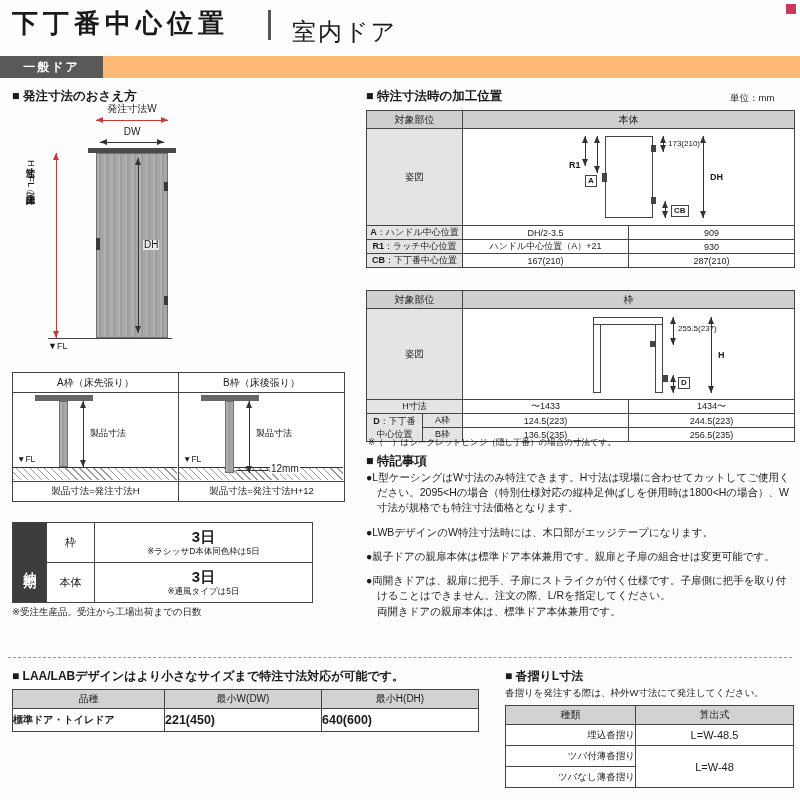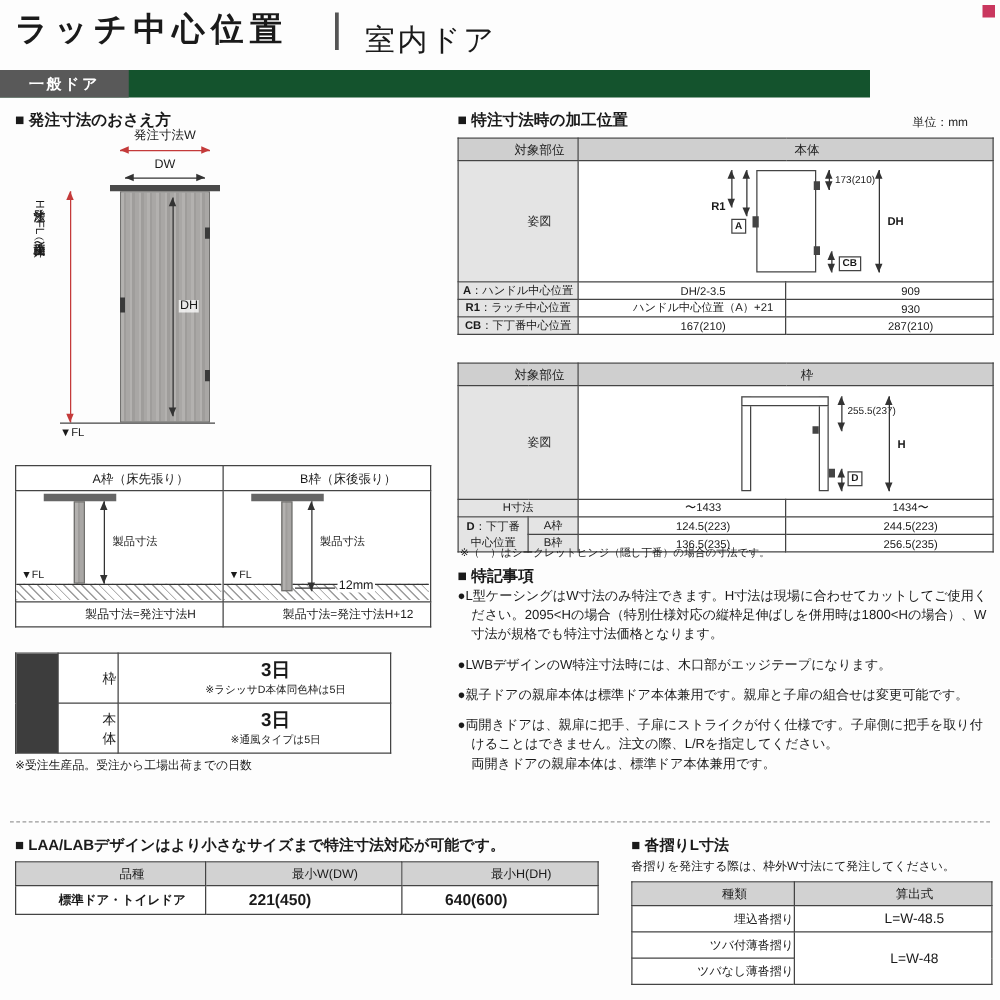--- a/index.html
+++ b/index.html
@@ -6,41 +6,41 @@
   html,body{width:800px;height:800px;background:#fff;}
   .page{position:relative;width:800px;height:800px;background:#fdfdfd;overflow:hidden;
         font-family:"Liberation Sans","DejaVu Sans",sans-serif;color:#1a1a1a;}
   .abs{position:absolute;}
   .lab{position:absolute;font-size:9.5px;line-height:1;white-space:nowrap;}
   .vlab{position:absolute;writing-mode:vertical-rl;text-orientation:mixed;font-size:9.5px;line-height:1;}
   .page-title{left:12px;top:6px;font-size:26px;font-weight:bold;letter-spacing:5px;}
   .title-divider{left:268px;top:10px;width:3px;height:30px;background:#555;}
   .page-subtitle{left:292px;top:16px;font-size:24px;letter-spacing:2px;}
   .corner-marker{left:786px;top:4px;width:10px;height:10px;background:#c9375e;}
-  .cat-strip{left:0;top:56px;width:696px;height:22px;background:#14532d;}
+  .cat-strip{left:0;top:56px;width:800px;height:22px;background:#fdba74;}
   .cat-label{position:absolute;left:0;top:0;width:103px;height:22px;background:#595959;color:#fff;
              font-size:12px;font-weight:bold;text-align:center;line-height:22px;letter-spacing:2px;}
   .sec-title{font-size:12.5px;font-weight:bold;}
   
   .dimh{position:absolute;height:0;border-top:1px solid #333;}
   .dimh::before{content:"";position:absolute;left:0;top:-4px;border-top:3.5px solid transparent;border-bottom:3.5px solid transparent;border-right:7px solid #333;}
   .dimh::after{content:"";position:absolute;right:0;top:-4px;border-top:3.5px solid transparent;border-bottom:3.5px solid transparent;border-left:7px solid #333;}
   .dimv{position:absolute;width:0;border-left:1px solid #333;}
   .dimv::before{content:"";position:absolute;top:0;left:-4px;border-left:3.5px solid transparent;border-right:3.5px solid transparent;border-bottom:7px solid #333;}
   .dimv::after{content:"";position:absolute;bottom:0;left:-4px;border-left:3.5px solid transparent;border-right:3.5px solid transparent;border-top:7px solid #333;}
   .dimh.red{border-top-color:#c43a3a;}
   .dimh.red::before{border-right-color:#c43a3a;}
   .dimh.red::after{border-left-color:#c43a3a;}
   .dimv.red{border-left-color:#c43a3a;}
   .dimv.red::before{border-bottom-color:#c43a3a;}
   .dimv.red::after{border-top-color:#c43a3a;}
   .wood{background:repeating-linear-gradient(90deg,#b3b1af 0 2px,#9f9d9b 2px 4px,#a9a7a5 4px 7px);border:1px solid #71706e;}
   .hatch{background:repeating-linear-gradient(45deg,#9a9a9a 0 1px,#fff 1px 5px);border-top:1px solid #333;}
   table{border-collapse:collapse;table-layout:fixed;background:#fff;}
-  td{border:1px solid #444;overflow:hidden;vertical-align:middle;padding-left:34px;}
+  td{border:1px solid #444;overflow:hidden;vertical-align:middle;}
   
   .fcmp .fh td{height:20px;font-size:10px;text-align:center;}
   .fcmp .fdcell{padding:0;}
   .fdiag{position:relative;height:88px;}
   .fcmp .ff td{height:20px;font-size:9.5px;text-align:center;}
   .chip{background:#fff;padding:0 1px;z-index:2;}
   
   .delv td{text-align:center;}
   .delv .dark{background:#3d3d3d;}
   .vtext{display:inline-block;writing-mode:vertical-rl;text-orientation:upright;color:#fff;font-weight:bold;font-size:13px;letter-spacing:3px;}
@@ -66,21 +66,21 @@
   .sill .bd td{height:21px;font-size:9.5px;}
   .sill .bd .typ{padding-left:6px;text-align:right;}
   .sill .bd .frm{text-align:center;font-size:11px;}
   .dashes{border-top:1px dashed #999;}
 </style>
 </head>
 <body>
 
 <div class="page">
 
-  <div class="abs page-title">ラッチ中心位置</div>
+  <div class="abs page-title">下丁番中心位置</div>
   <div class="abs title-divider"></div>
   <div class="abs page-subtitle">室内ドア</div>
   <div class="abs corner-marker"></div>
 
   <div class="abs cat-strip">
     <div class="cat-label">一般ドア</div>
   </div>
 
   <div class="abs sec-title" style="left:12px;top:88px;">■ 発注寸法のおさえ方</div>
 

